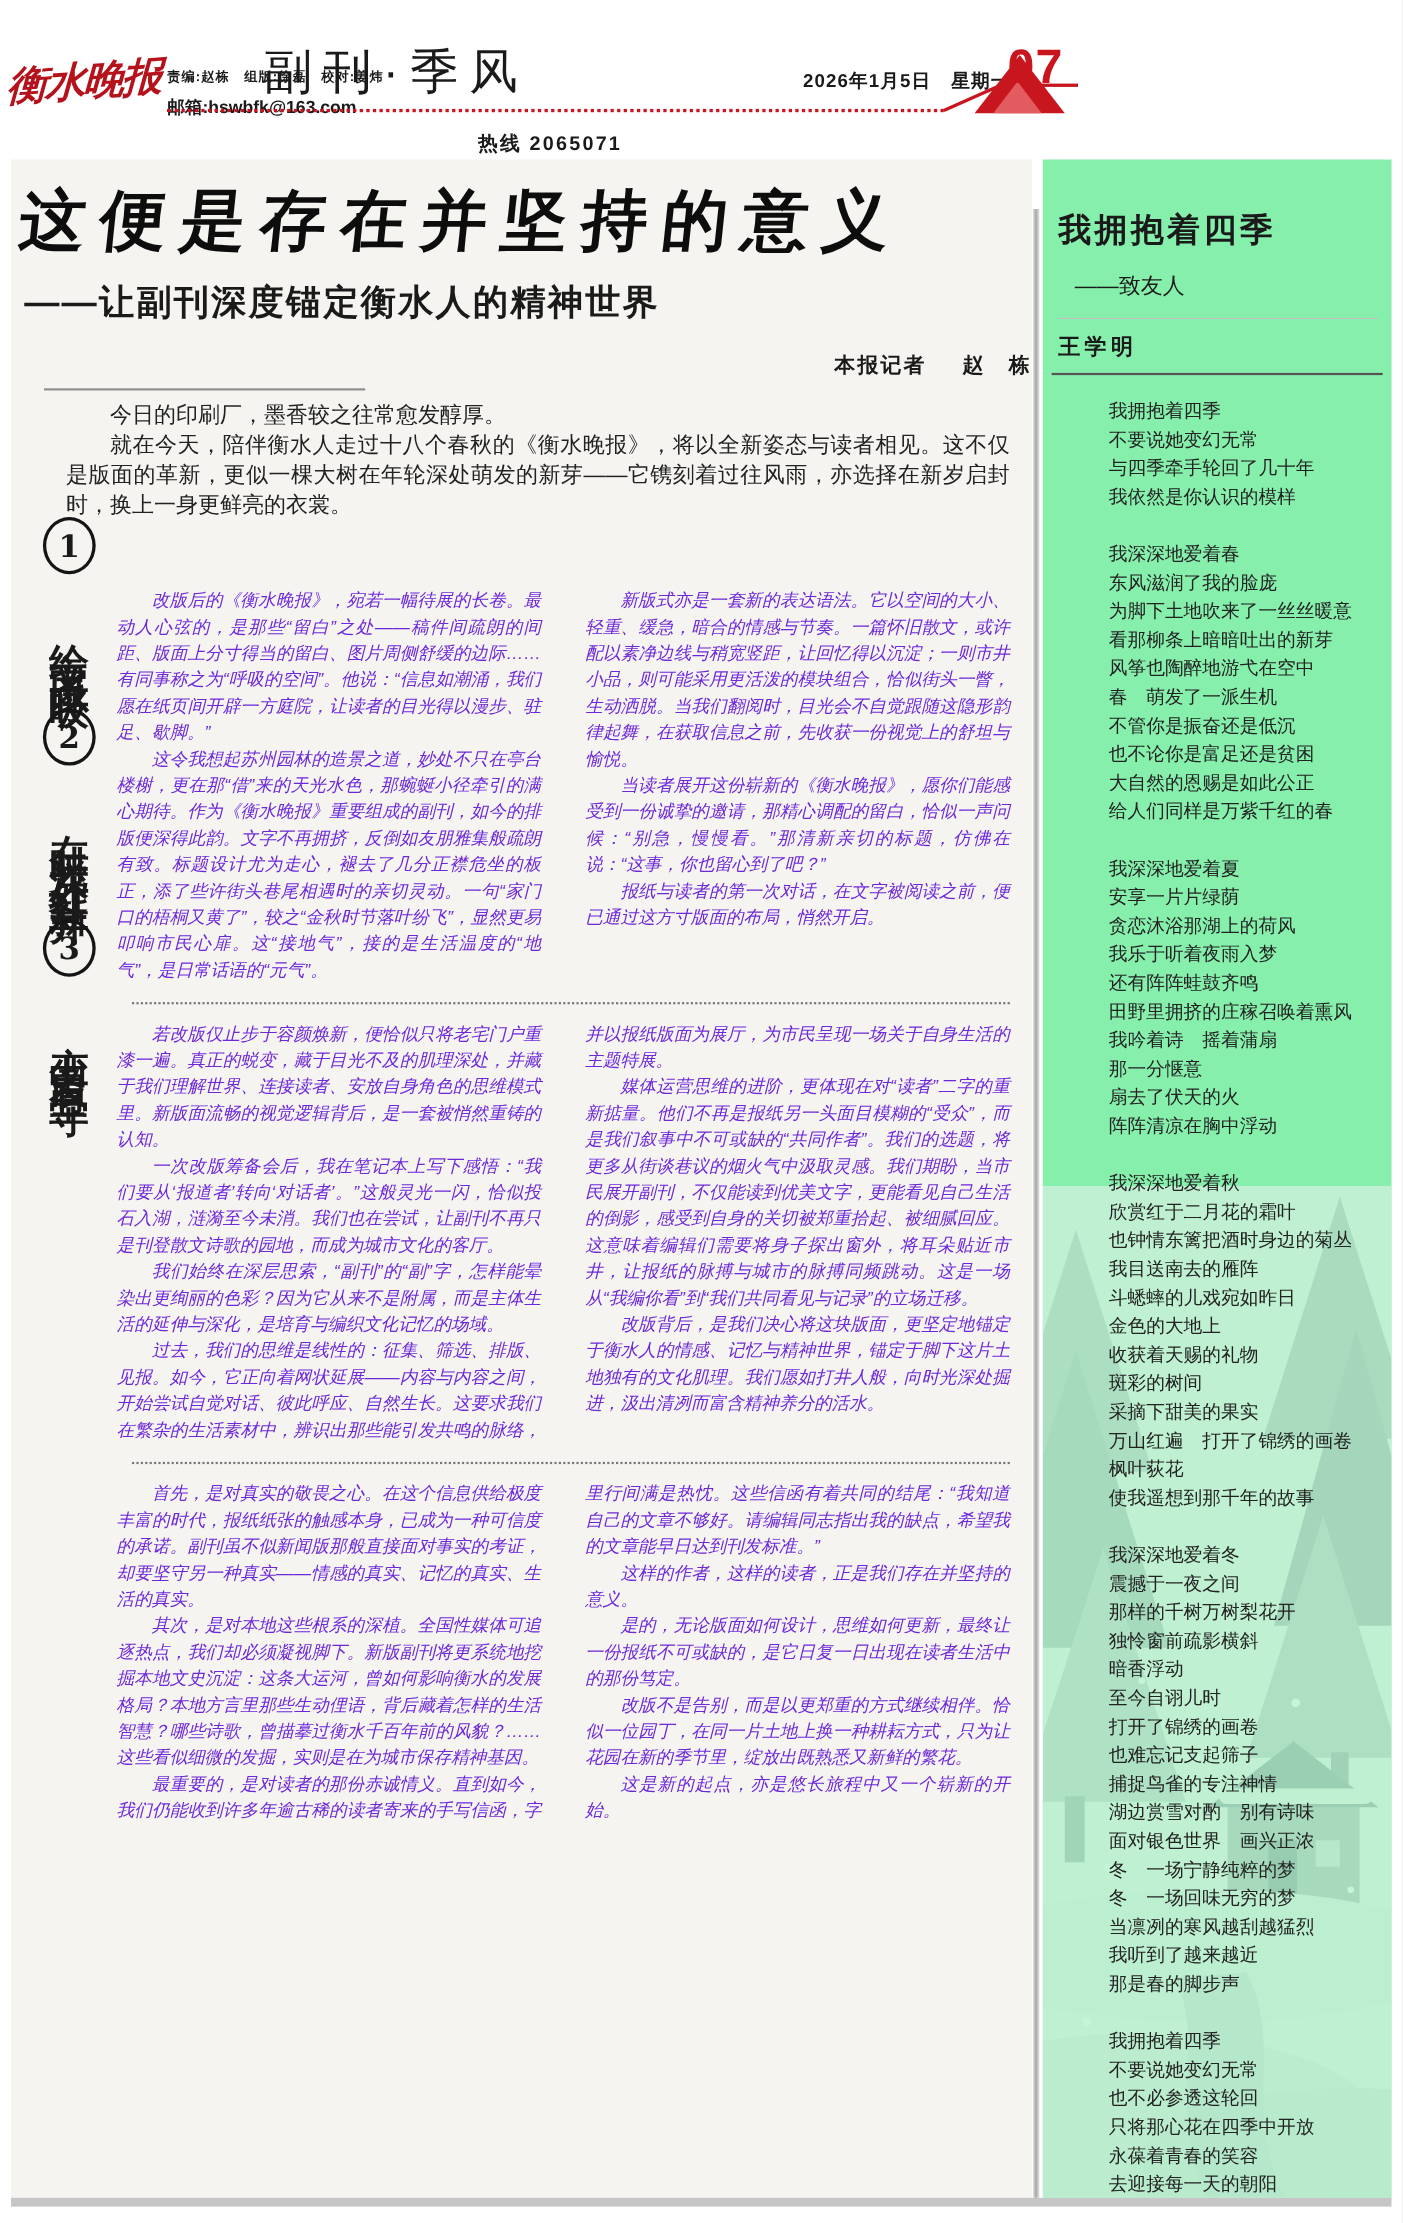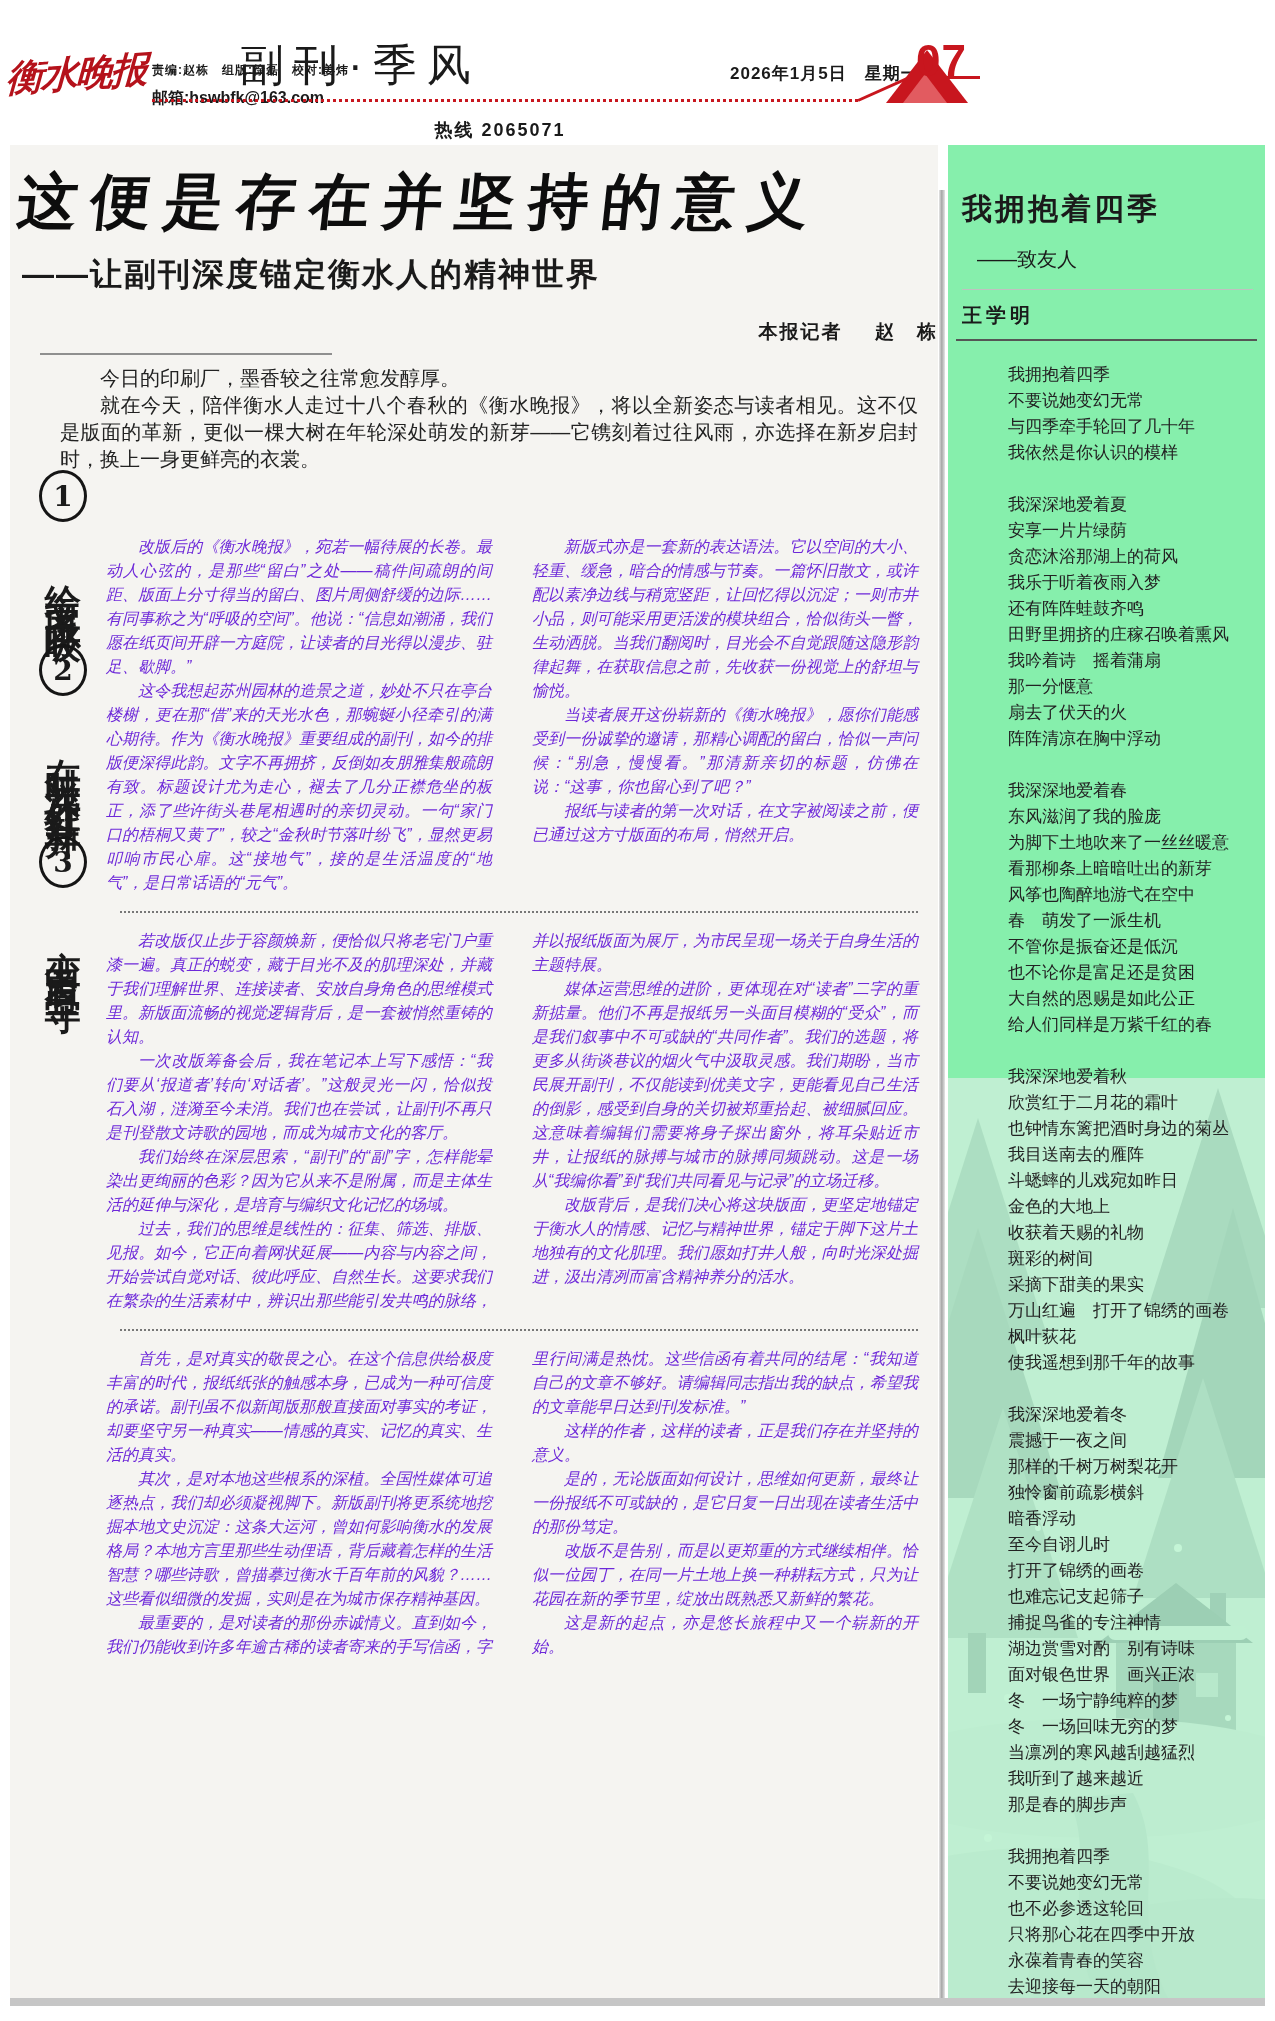--- a/index.html
+++ b/index.html
@@ -182,42 +182,42 @@
     <div class="s-author">王学明</div>
     <div class="s-rule-dark"></div>
     <div class="poem">
         <div class="stanza">
           <div class="poem-line">我拥抱着四季</div>
           <div class="poem-line">不要说她变幻无常</div>
           <div class="poem-line">与四季牵手轮回了几十年</div>
           <div class="poem-line">我依然是你认识的模样</div>
         </div>
         <div class="stanza">
+          <div class="poem-line">我深深地爱着春</div>
+          <div class="poem-line">东风滋润了我的脸庞</div>
+          <div class="poem-line">为脚下土地吹来了一丝丝暖意</div>
+          <div class="poem-line">看那柳条上暗暗吐出的新芽</div>
+          <div class="poem-line">风筝也陶醉地游弋在空中</div>
+          <div class="poem-line">春　萌发了一派生机</div>
+          <div class="poem-line">不管你是振奋还是低沉</div>
+          <div class="poem-line">也不论你是富足还是贫困</div>
+          <div class="poem-line">大自然的恩赐是如此公正</div>
+          <div class="poem-line">给人们同样是万紫千红的春</div>
+        </div>
+        <div class="stanza">
           <div class="poem-line">我深深地爱着夏</div>
           <div class="poem-line">安享一片片绿荫</div>
           <div class="poem-line">贪恋沐浴那湖上的荷风</div>
           <div class="poem-line">我乐于听着夜雨入梦</div>
           <div class="poem-line">还有阵阵蛙鼓齐鸣</div>
           <div class="poem-line">田野里拥挤的庄稼召唤着熏风</div>
           <div class="poem-line">我吟着诗　摇着蒲扇</div>
           <div class="poem-line">那一分惬意</div>
           <div class="poem-line">扇去了伏天的火</div>
           <div class="poem-line">阵阵清凉在胸中浮动</div>
-        </div>
-        <div class="stanza">
-          <div class="poem-line">我深深地爱着春</div>
-          <div class="poem-line">东风滋润了我的脸庞</div>
-          <div class="poem-line">为脚下土地吹来了一丝丝暖意</div>
-          <div class="poem-line">看那柳条上暗暗吐出的新芽</div>
-          <div class="poem-line">风筝也陶醉地游弋在空中</div>
-          <div class="poem-line">春　萌发了一派生机</div>
-          <div class="poem-line">不管你是振奋还是低沉</div>
-          <div class="poem-line">也不论你是富足还是贫困</div>
-          <div class="poem-line">大自然的恩赐是如此公正</div>
-          <div class="poem-line">给人们同样是万紫千红的春</div>
         </div>
         <div class="stanza">
           <div class="poem-line">我深深地爱着秋</div>
           <div class="poem-line">欣赏红于二月花的霜叶</div>
           <div class="poem-line">也钟情东篱把酒时身边的菊丛</div>
           <div class="poem-line">我目送南去的雁阵</div>
           <div class="poem-line">斗蟋蟀的儿戏宛如昨日</div>
           <div class="poem-line">金色的大地上</div>
           <div class="poem-line">收获着天赐的礼物</div>
           <div class="poem-line">斑彩的树间</div>

